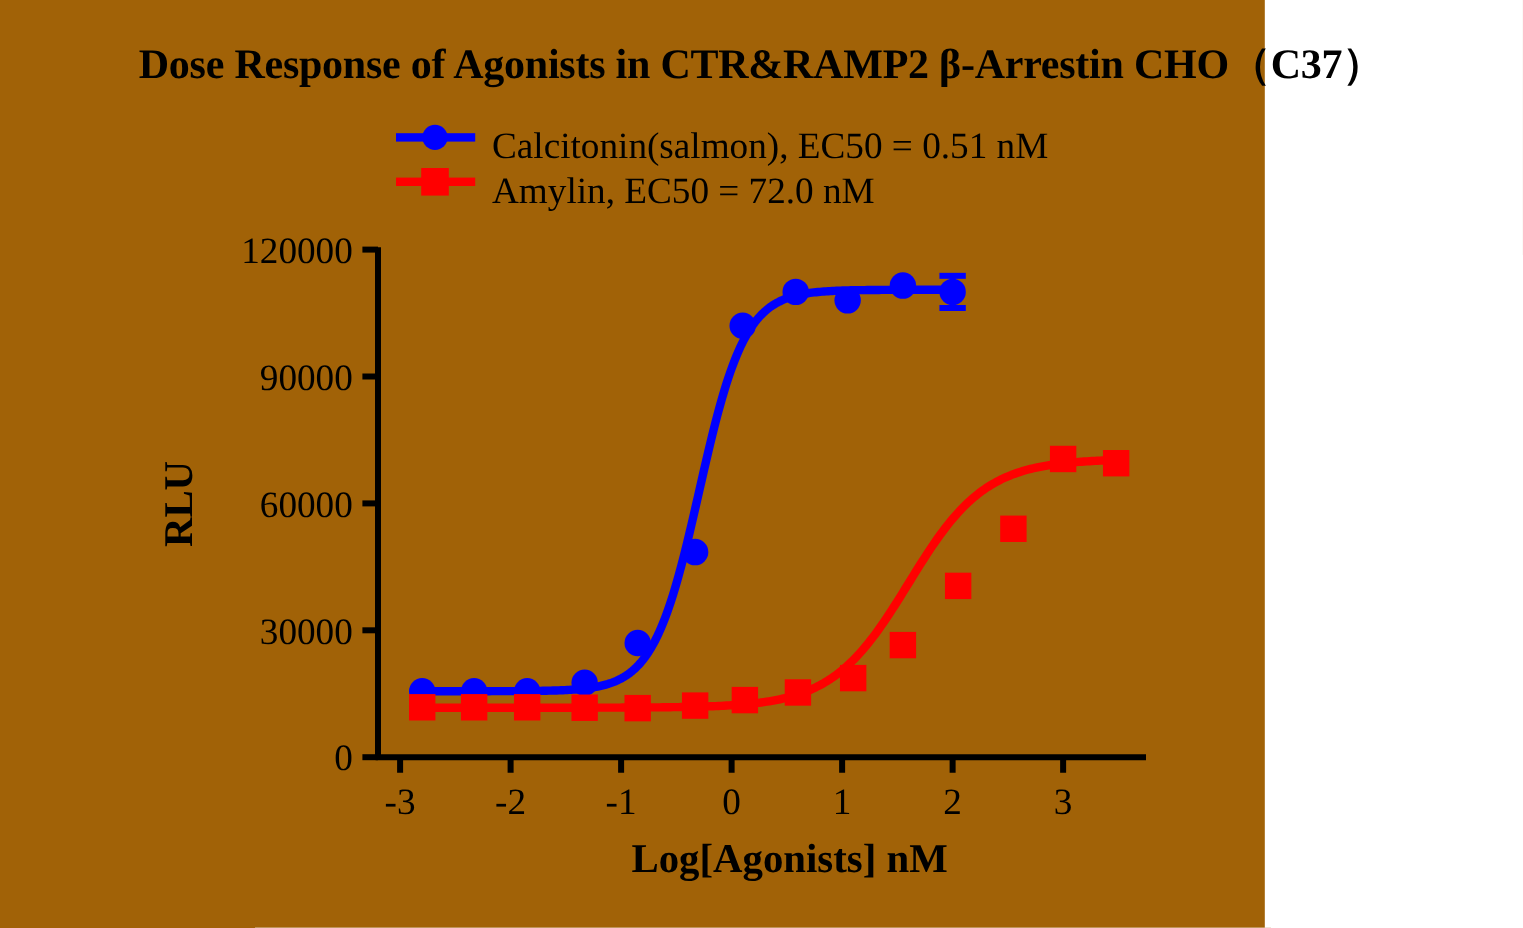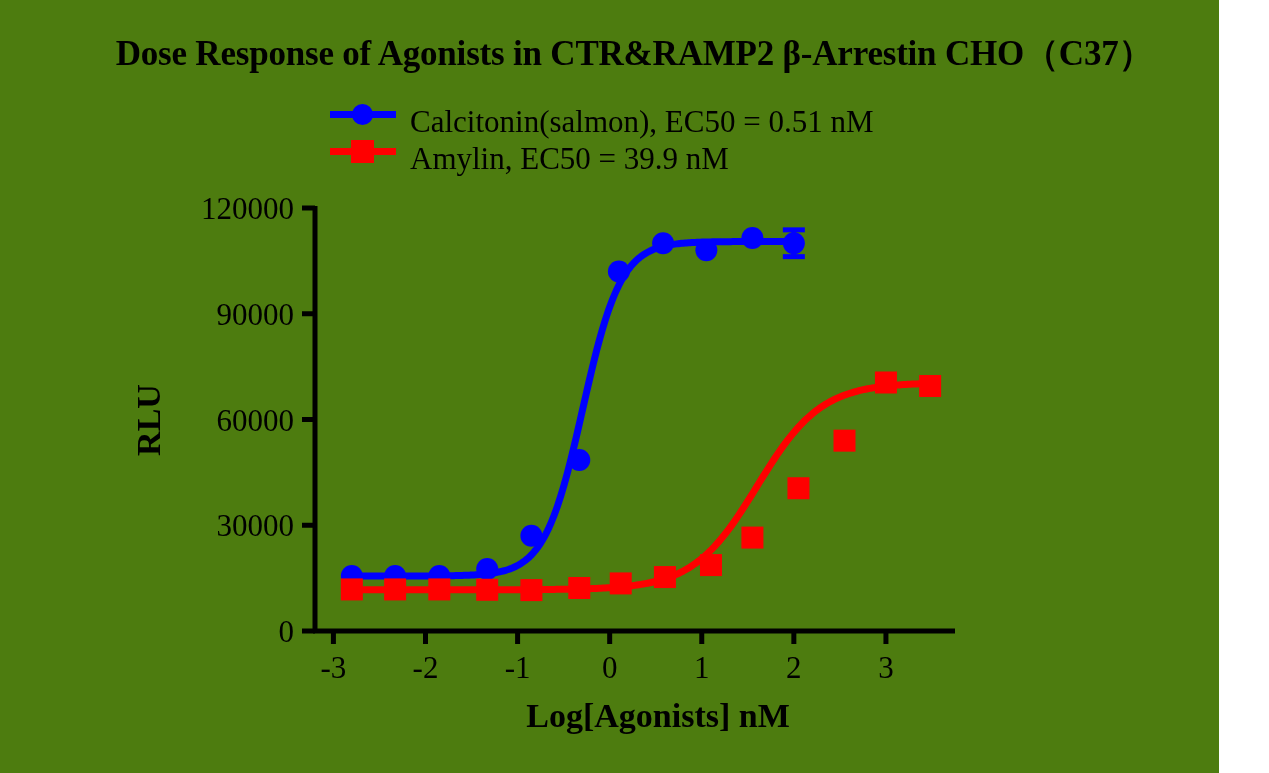--- a/index.html
+++ b/index.html
@@ -9,23 +9,23 @@
   }
   body {
     width: 1269px;
     height: 773px;
     overflow: hidden;
     font-family: "Liberation Serif", "DejaVu Serif", serif;
     color: #000000;
   }
   #figure {
     position: relative;
-    width: 1219px;
+    width: 1054px;
     height: 773px;
-    background: #4d7c0f;
+    background: #a16207;
   }
   #chart-title {
     position: absolute;
     left: 0;
     top: 30px;
     width: 1269px;
     text-align: center;
     font-family: "Liberation Serif", "DejaVu Serif", serif;
     font-weight: bold;
     font-size: 35px;
@@ -112,21 +112,21 @@
         <span class="legend-line" style="background:#0000FF;"></span>
         <span class="legend-sym-circle" style="background:#0000FF;"></span>
       </span>
       <span class="legend-label">Calcitonin(salmon), EC50 = 0.51 nM</span>
     </div>
     <div class="legend-row">
       <span class="legend-mark">
         <span class="legend-line" style="background:#FF0000;"></span>
         <span class="legend-sym-square" style="background:#FF0000;"></span>
       </span>
-      <span class="legend-label">Amylin, EC50 = 39.9 nM</span>
+      <span class="legend-label">Amylin, EC50 = 72.0 nM</span>
     </div>
   </div>
 
   <svg id="plot-svg" width="1269" height="773">
     <g id="y-axis-group">
         <line x1="315" y1="206" x2="315" y2="631" stroke="#000000" stroke-width="5"></line>
         <line x1="302" y1="631" x2="315" y2="631" stroke="#000000" stroke-width="5"></line>
         <text x="294" y="642" text-anchor="end" class="axis-tick-label">0</text>
         <line x1="302" y1="525.25" x2="315" y2="525.25" stroke="#000000" stroke-width="5"></line>
         <text x="294" y="536.25" text-anchor="end" class="axis-tick-label">30000</text>

